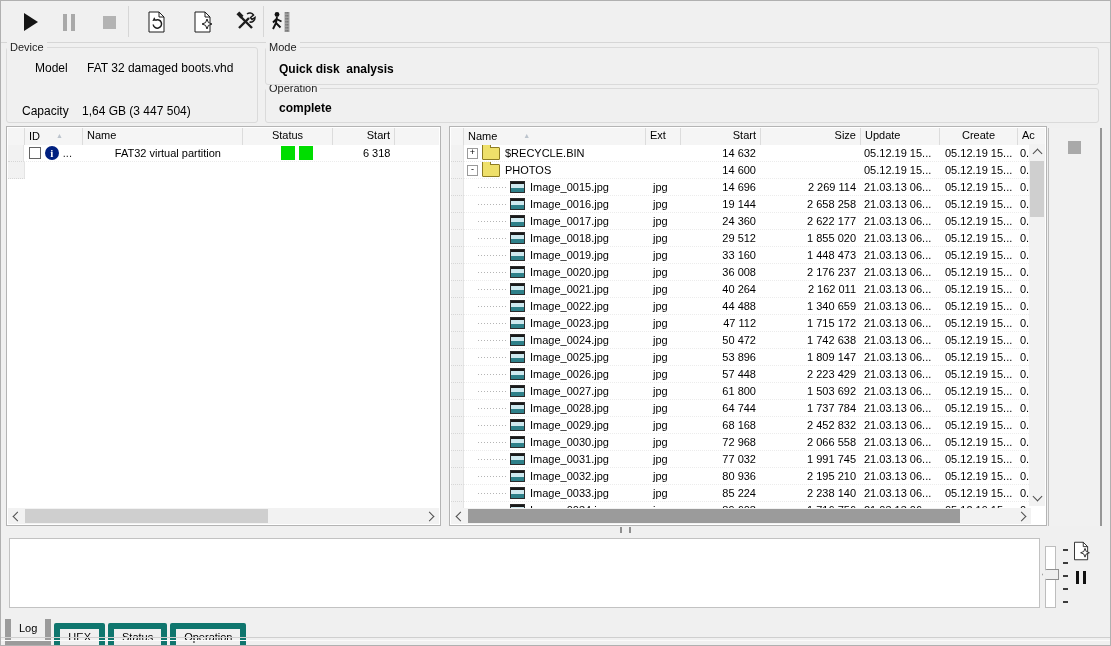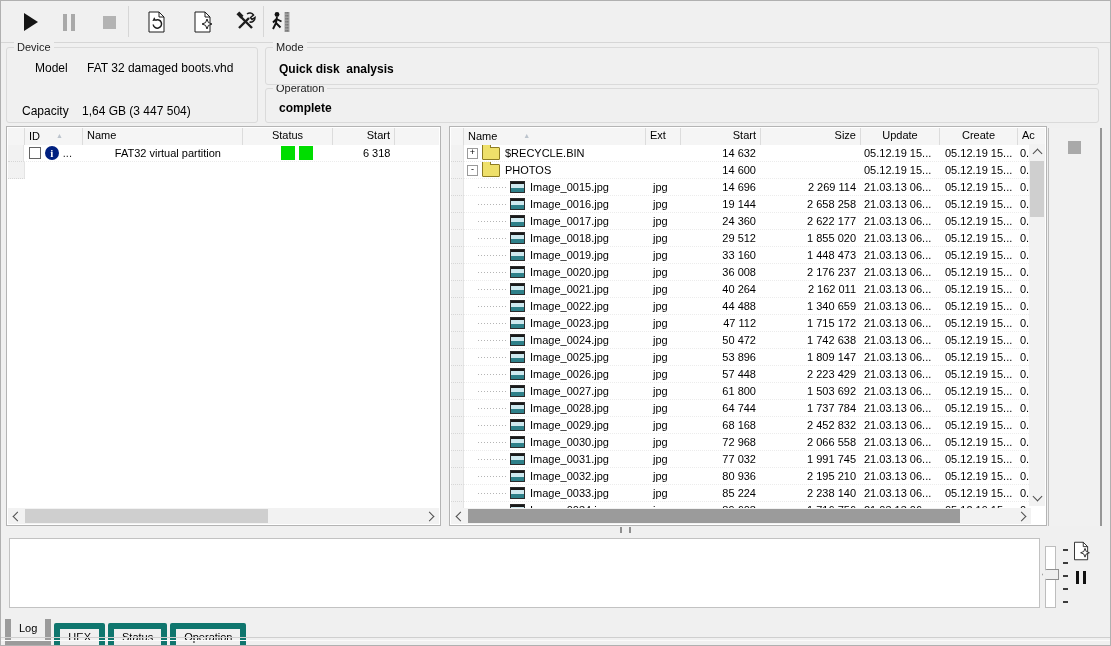--- a/index.html
+++ b/index.html
@@ -9,21 +9,21 @@
   
   .toolbar{position:absolute;left:0;top:0;width:100%;height:41px;background:#f0f0f0;border-bottom:1px solid #d6d6d6;}
   .tbtn{position:absolute;top:7px;width:28px;height:28px;display:flex;align-items:center;justify-content:center;cursor:default;}
   .tsep{position:absolute;top:5px;width:1px;height:31px;background:#d6d6d6;}
   .play-shape{width:0;height:0;border-left:14px solid #141414;border-top:9px solid transparent;border-bottom:9px solid transparent;}
   .pause-shape i{display:inline-block;width:4px;height:17px;background:#a9a9a9;margin:0 2px;}
   .stop-shape{width:13px;height:13px;background:#b3b3b3;}
 
   
   .groupbox{position:absolute;border:1px solid #dadada;border-radius:3px;box-sizing:border-box;}
-  .gb-label{position:absolute;top:-7px;left:7px;background:#f0f0f0;padding:0 3px;font-size:11px;color:#222;}
+  .gb-label{position:absolute;top:-7px;left:0;background:#f0f0f0;padding:0 3px;font-size:11px;color:#222;}
   .gb-row{position:absolute;white-space:pre;font-size:12px;text-align:right;}
   .bold{font-weight:bold;}
 
   
   .table{position:absolute;background:#fff;border:1px solid #b4b4b4;box-sizing:border-box;overflow:hidden;}
   .thead{position:absolute;left:1px;right:1px;top:1px;height:17px;display:flex;background:#f5f5f5;border-bottom:1px solid #dcdcdc;box-sizing:border-box;}
   .hcell{box-sizing:border-box;height:17px;line-height:15px;border-right:1px solid #dcdcdc;padding:0 4px;overflow:hidden;white-space:nowrap;background:#f5f5f5;}
   .sortarrow{display:inline-block;font-size:7px;color:#bcc4cd;vertical-align:2px;margin-left:16px;}
   .tbody{position:absolute;left:1px;right:1px;overflow:hidden;background:#fff;}
   .trow{display:flex;height:17px;align-items:center;border-bottom:1px dotted #ececec;box-sizing:border-box;}
@@ -198,21 +198,21 @@
     </div>
   </div>
 
   <div class="table" style="left:448px;top:125px;width:598px;height:400px;">
     <div class="thead">
       <div class="hcell" style="width:13px"></div>
       <div class="hcell" style="width:182px"><span>Name</span><span class="sortarrow" style="margin-left:26px">▲</span></div>
       <div class="hcell" style="width:35px"><span>Ext</span></div>
       <div class="hcell num" style="width:80px;text-align:right"><span>Start</span></div>
       <div class="hcell num" style="width:100px;text-align:right"><span>Size</span></div>
-      <div class="hcell" style="width:79px;text-align:center"><span>Update</span></div>
+      <div class="hcell" style="width:79px;text-align:left"><span>Update</span></div>
       <div class="hcell" style="width:78px;text-align:center"><span>Create</span></div>
       <div class="hcell" style="flex:1;border-right:none"><span>Ac</span></div>
     </div>
     <div class="tbody" id="files-body" style="top:18px;height:366px;width:580px;">
         <div class="trow">
           <div class="cell sel c-fsel"></div>
           <div class="cell c-fname">
             <span class="expander">+</span>
             <span class="foldericon"></span>
             <span>$RECYCLE.BIN</span>

